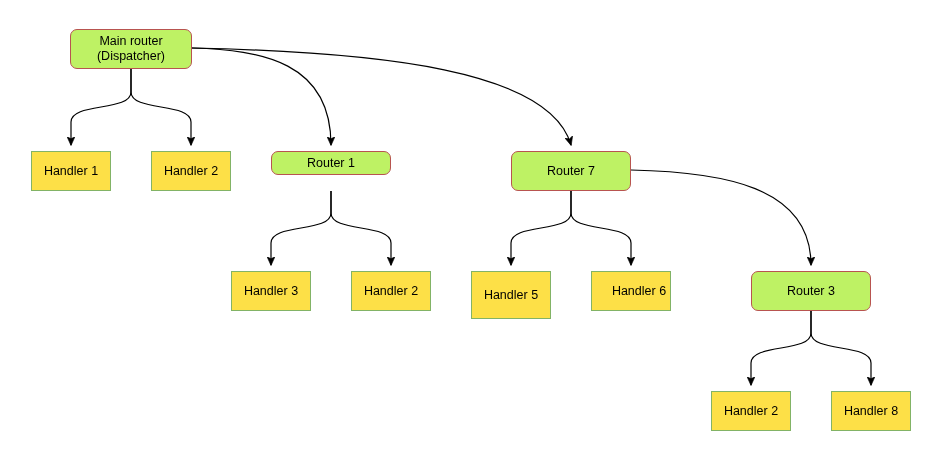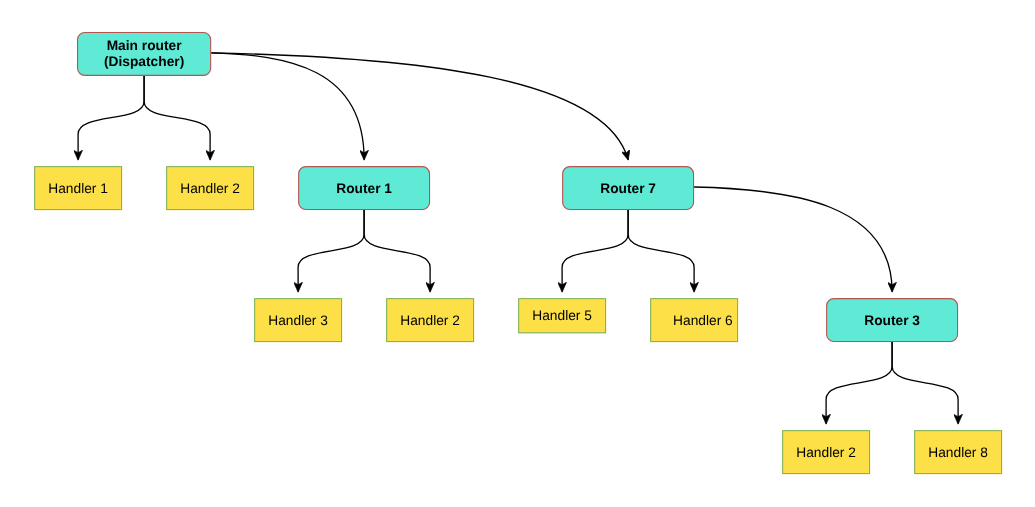--- a/index.html
+++ b/index.html
@@ -36,24 +36,23 @@
     justify-content: center;
     text-align: center;
     font-family: "Liberation Sans", sans-serif;
     font-size: 12.5px;
     line-height: 15px;
     color: #000000;
     white-space: pre-line;
     z-index: 2;
   }
   .node.router {
-    background: #5eead4;
+    background: #bef264;
     border: 1px solid #b85450;
     border-radius: 7px;
-    font-weight: bold;
   }
   .node.handler {
     background: #fde047;
     border: 1px solid #82b366;
     border-radius: 0;
   }
   .node-label {
     display: block;
     pointer-events: none;
   }
@@ -99,37 +98,37 @@
   </div>
 
   <div class="node handler" style="left:31px; top:151px; width:80px; height:40px;">
     <span class="node-label">Handler 1</span>
   </div>
 
   <div class="node handler" style="left:151px; top:151px; width:80px; height:40px;">
     <span class="node-label">Handler 2</span>
   </div>
 
-  <div class="node router" style="left:271px; top:151px; width:120px; height:40px;">
+  <div class="node router" style="left:271px; top:151px; width:120px; height:24px;">
     <span class="node-label">Router 1</span>
   </div>
 
   <div class="node router" style="left:511px; top:151px; width:120px; height:40px;">
     <span class="node-label">Router 7</span>
   </div>
 
   <div class="node handler" style="left:231px; top:271px; width:80px; height:40px;">
     <span class="node-label">Handler 3</span>
   </div>
 
   <div class="node handler" style="left:351px; top:271px; width:80px; height:40px;">
     <span class="node-label">Handler 2</span>
   </div>
 
-  <div class="node handler" style="left:471px; top:271px; width:80px; height:32px;">
+  <div class="node handler" style="left:471px; top:271px; width:80px; height:48px;">
     <span class="node-label">Handler 5</span>
   </div>
 
   <div class="node handler" style="left:591px; top:271px; width:80px; height:40px;padding-left:16px;">
     <span class="node-label">Handler 6</span>
   </div>
 
   <div class="node router" style="left:751px; top:271px; width:120px; height:40px;text-align:right;">
     <span class="node-label">Router 3</span>
   </div>

